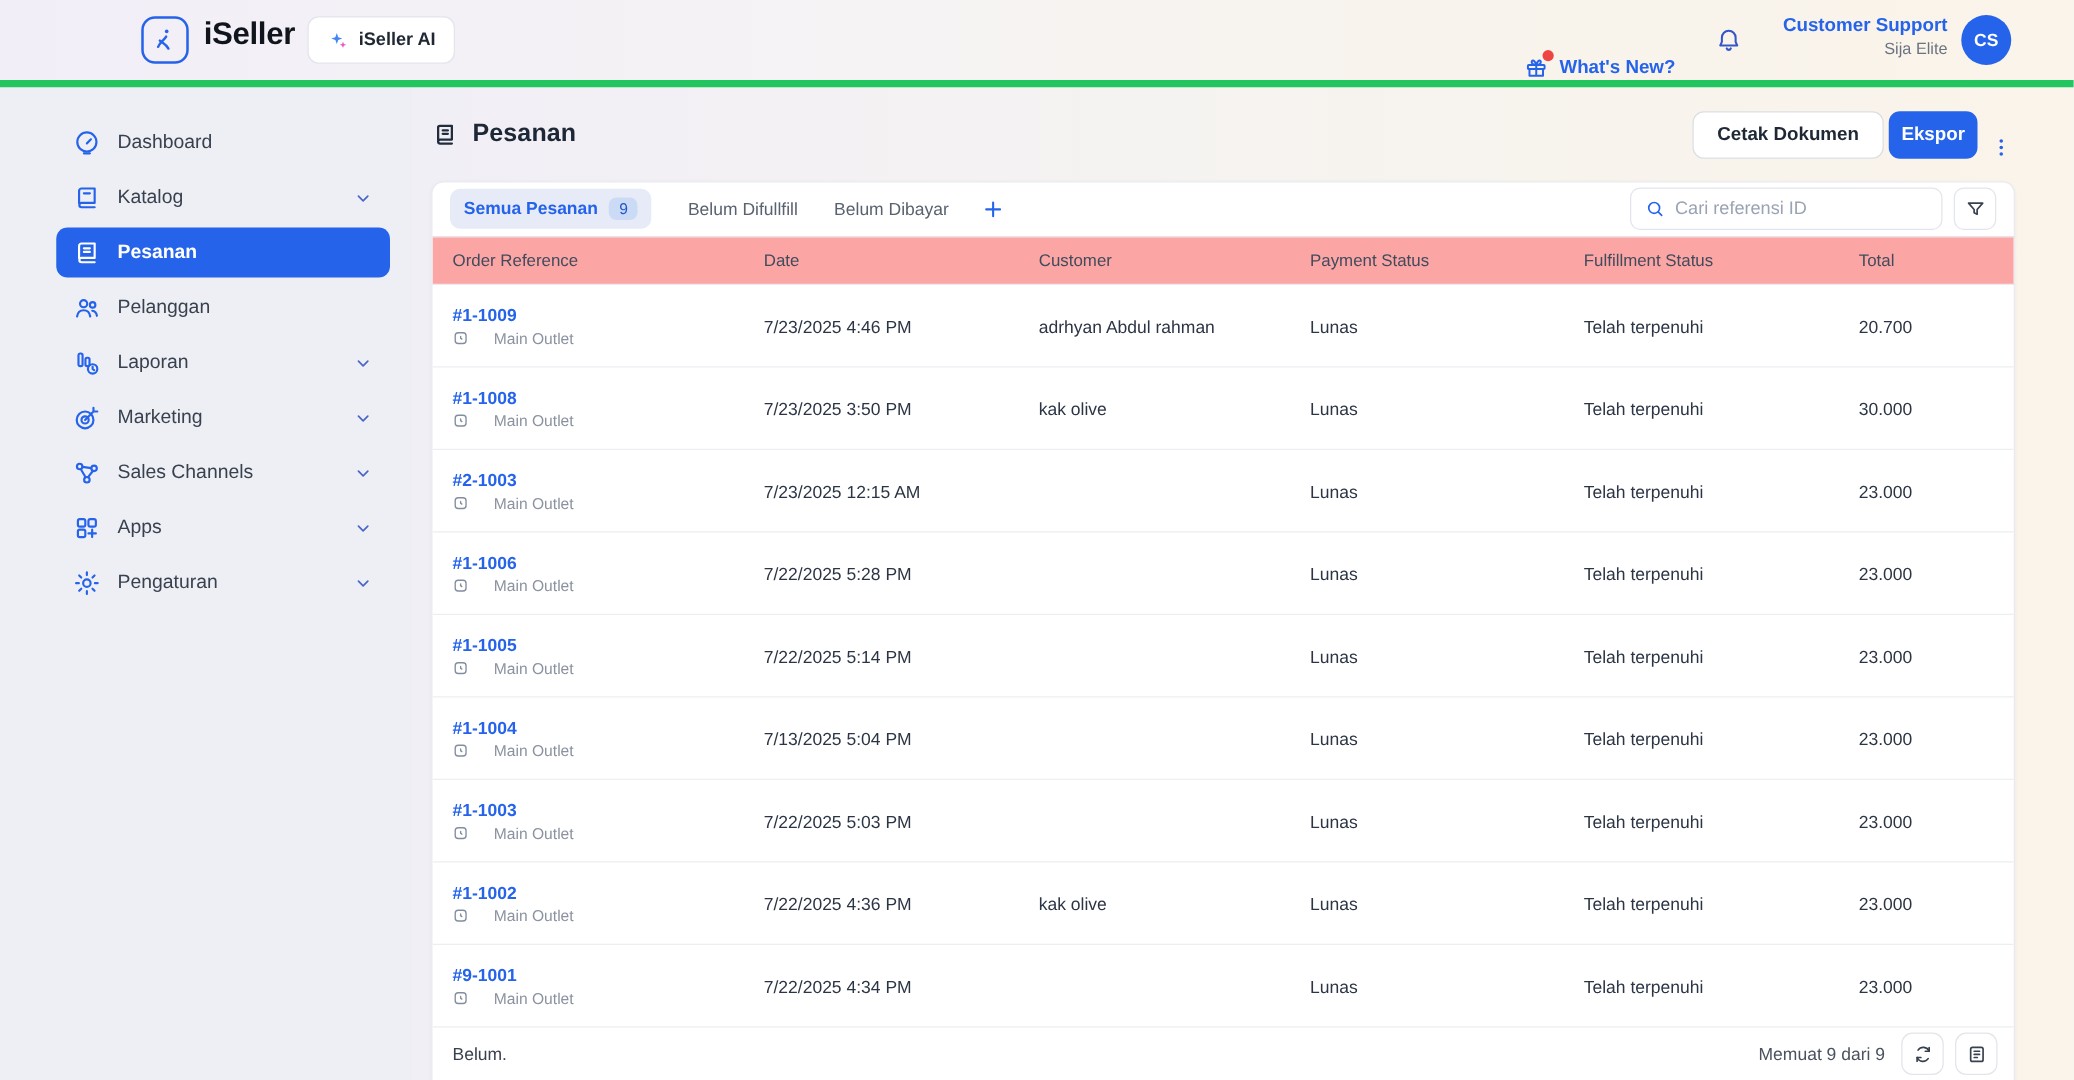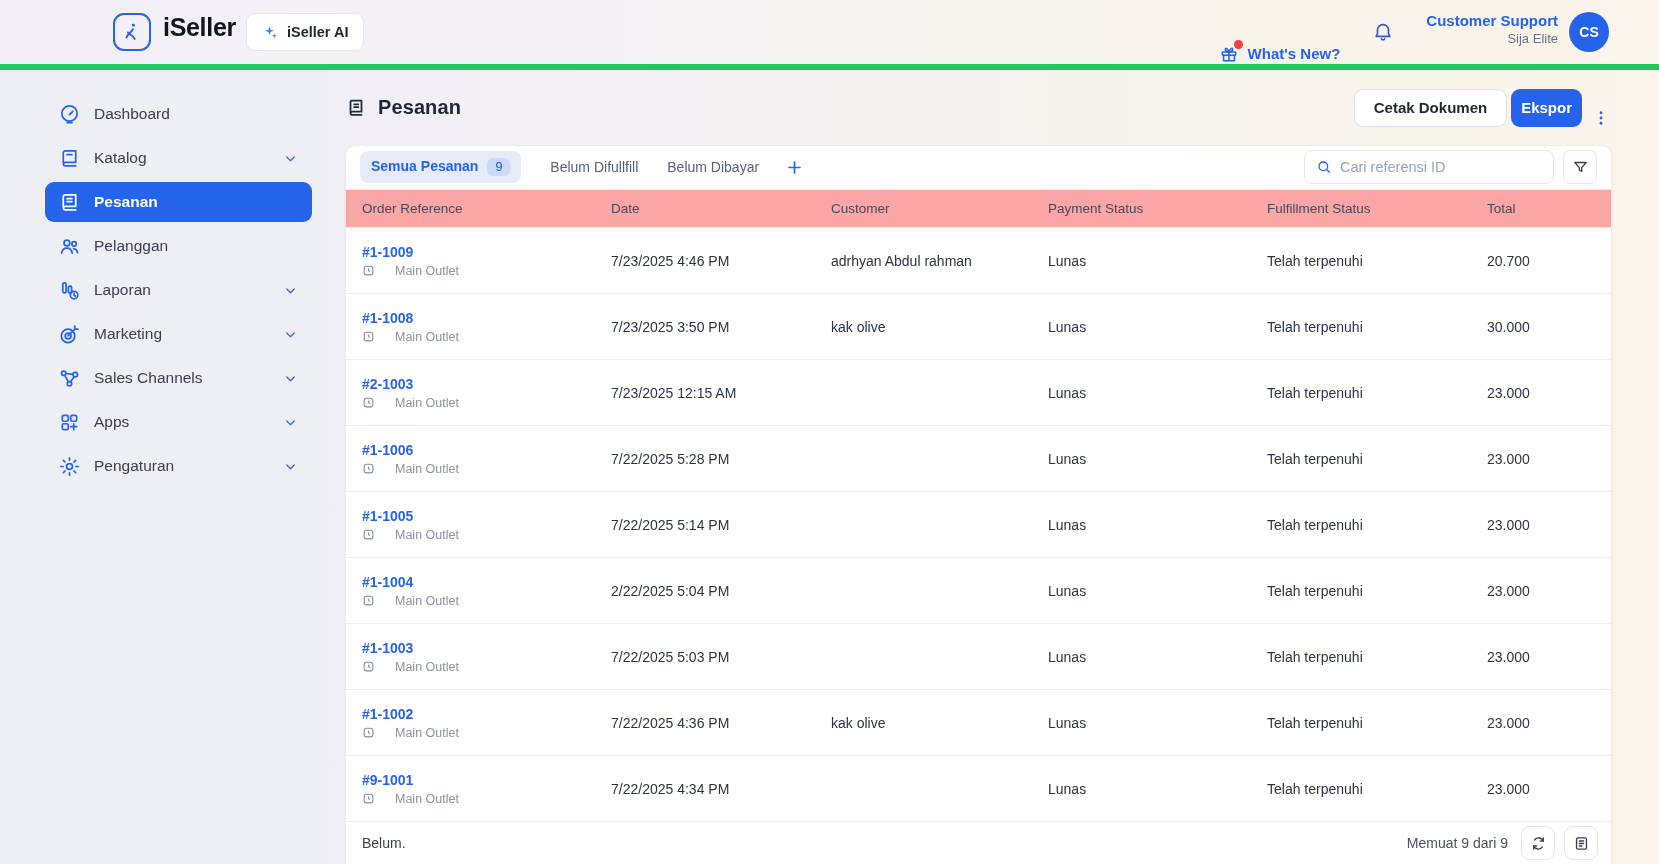--- a/index.html
+++ b/index.html
@@ -521,21 +521,21 @@
               <div class="outlet">
                 <span class="o-icon ic">
                   <svg width="13" height="13" viewBox="0 0 24 24" fill="none" stroke="currentColor" stroke-width="2" stroke-linecap="round">
                     <rect x="4" y="4" width="16" height="16" rx="4.5"></rect>
                     <path d="M12 9.5V12l1.8 1.5"></path>
                   </svg>
                 </span>
                 <span>Main Outlet</span>
               </div>
             </div>
-            <div class="cell">2/22/2025 5:04 PM</div>
+            <div class="cell">7/13/2025 5:04 PM</div>
             <div class="cell"></div>
             <div class="cell">Lunas</div>
             <div class="cell">Telah terpenuhi</div>
             <div class="cell">23.000</div>
           </div>
 
           <div class="trow drow">
             <div class="cell">
               <a class="ref-link" href="#">#1-1003</a>
               <div class="outlet">

